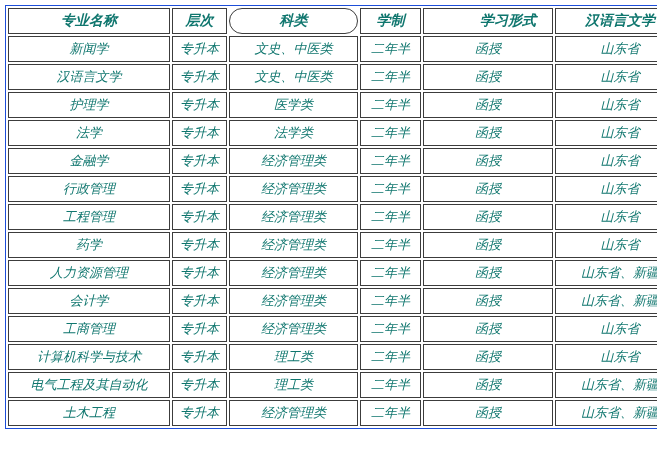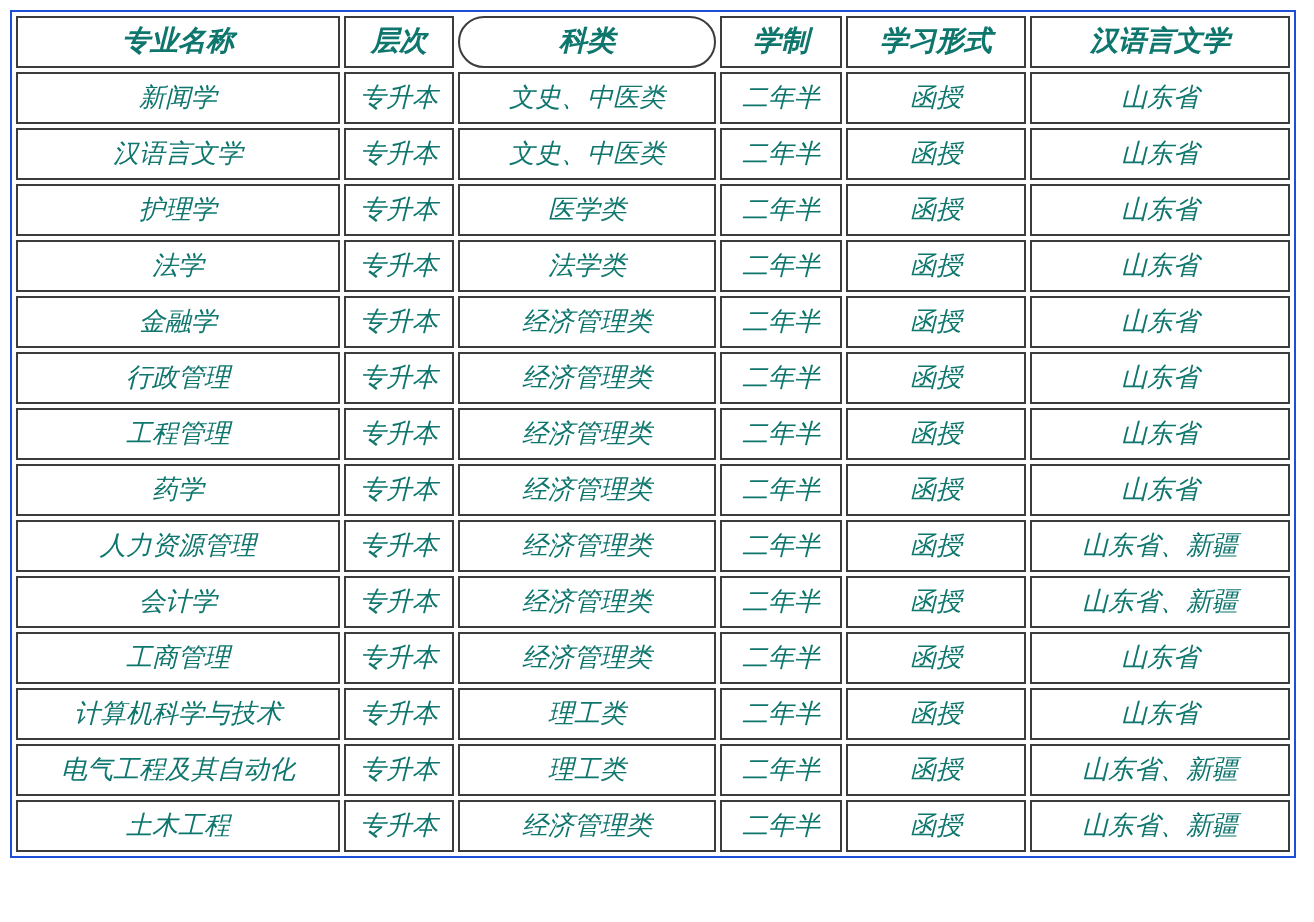--- a/index.html
+++ b/index.html
@@ -40,21 +40,21 @@
     font-weight: bold;
   }
   table.enroll td {
     font-size: 13px;
     font-weight: normal;
   }
   table.enroll th:nth-child(1) { width: 160px; }
   table.enroll th:nth-child(2) { width: 53px;  }
   table.enroll th:nth-child(3) { width: 127px; border-radius: 13px; }
   table.enroll th:nth-child(4) { width: 59px;  }
-  table.enroll th:nth-child(5) { width: 88px;  }
+  table.enroll th:nth-child(5) { width: 88px; padding-left: 40px;  }
   table.enroll th:nth-child(6) { width: 128px; }
 </style>
 </head>
 <body>
 
 <div class="table-wrap">
   <table class="enroll">
     <thead>
       <tr>
           <th>专业名称</th>

